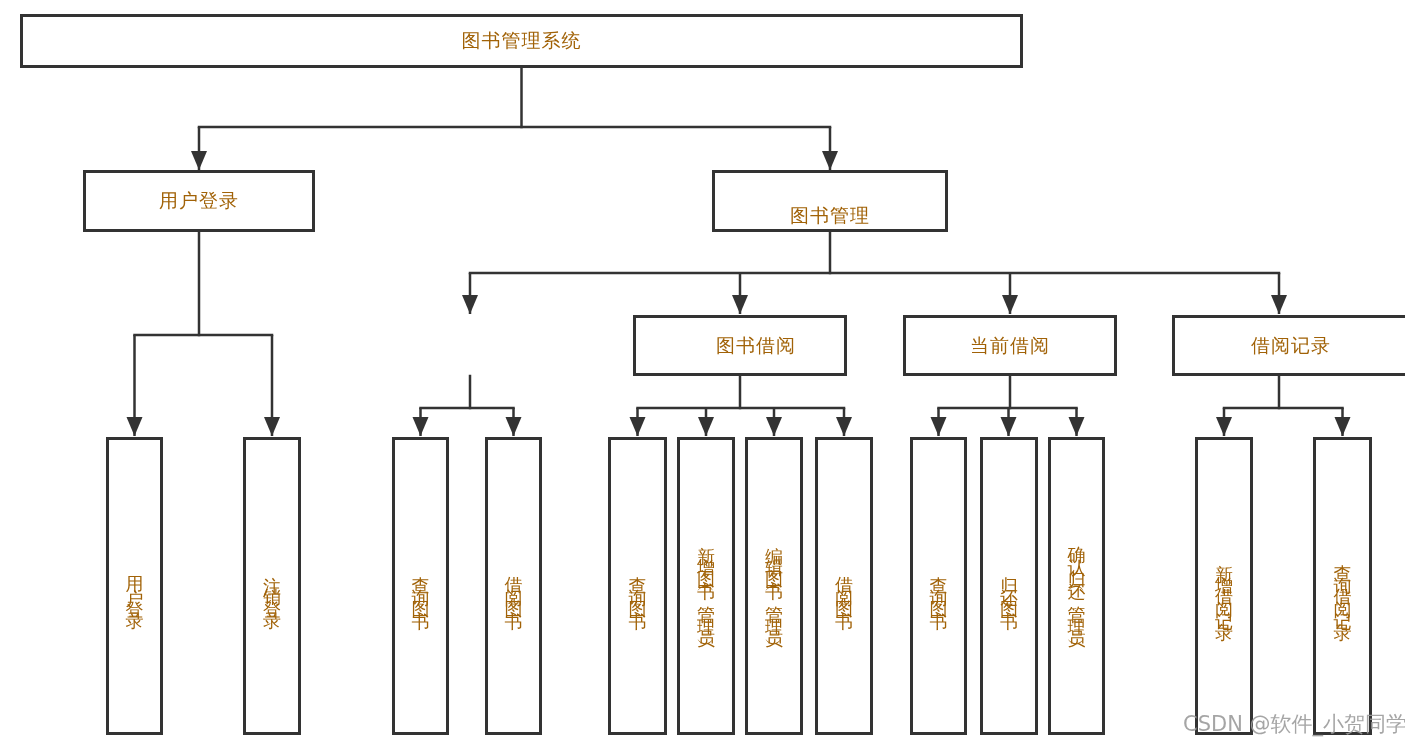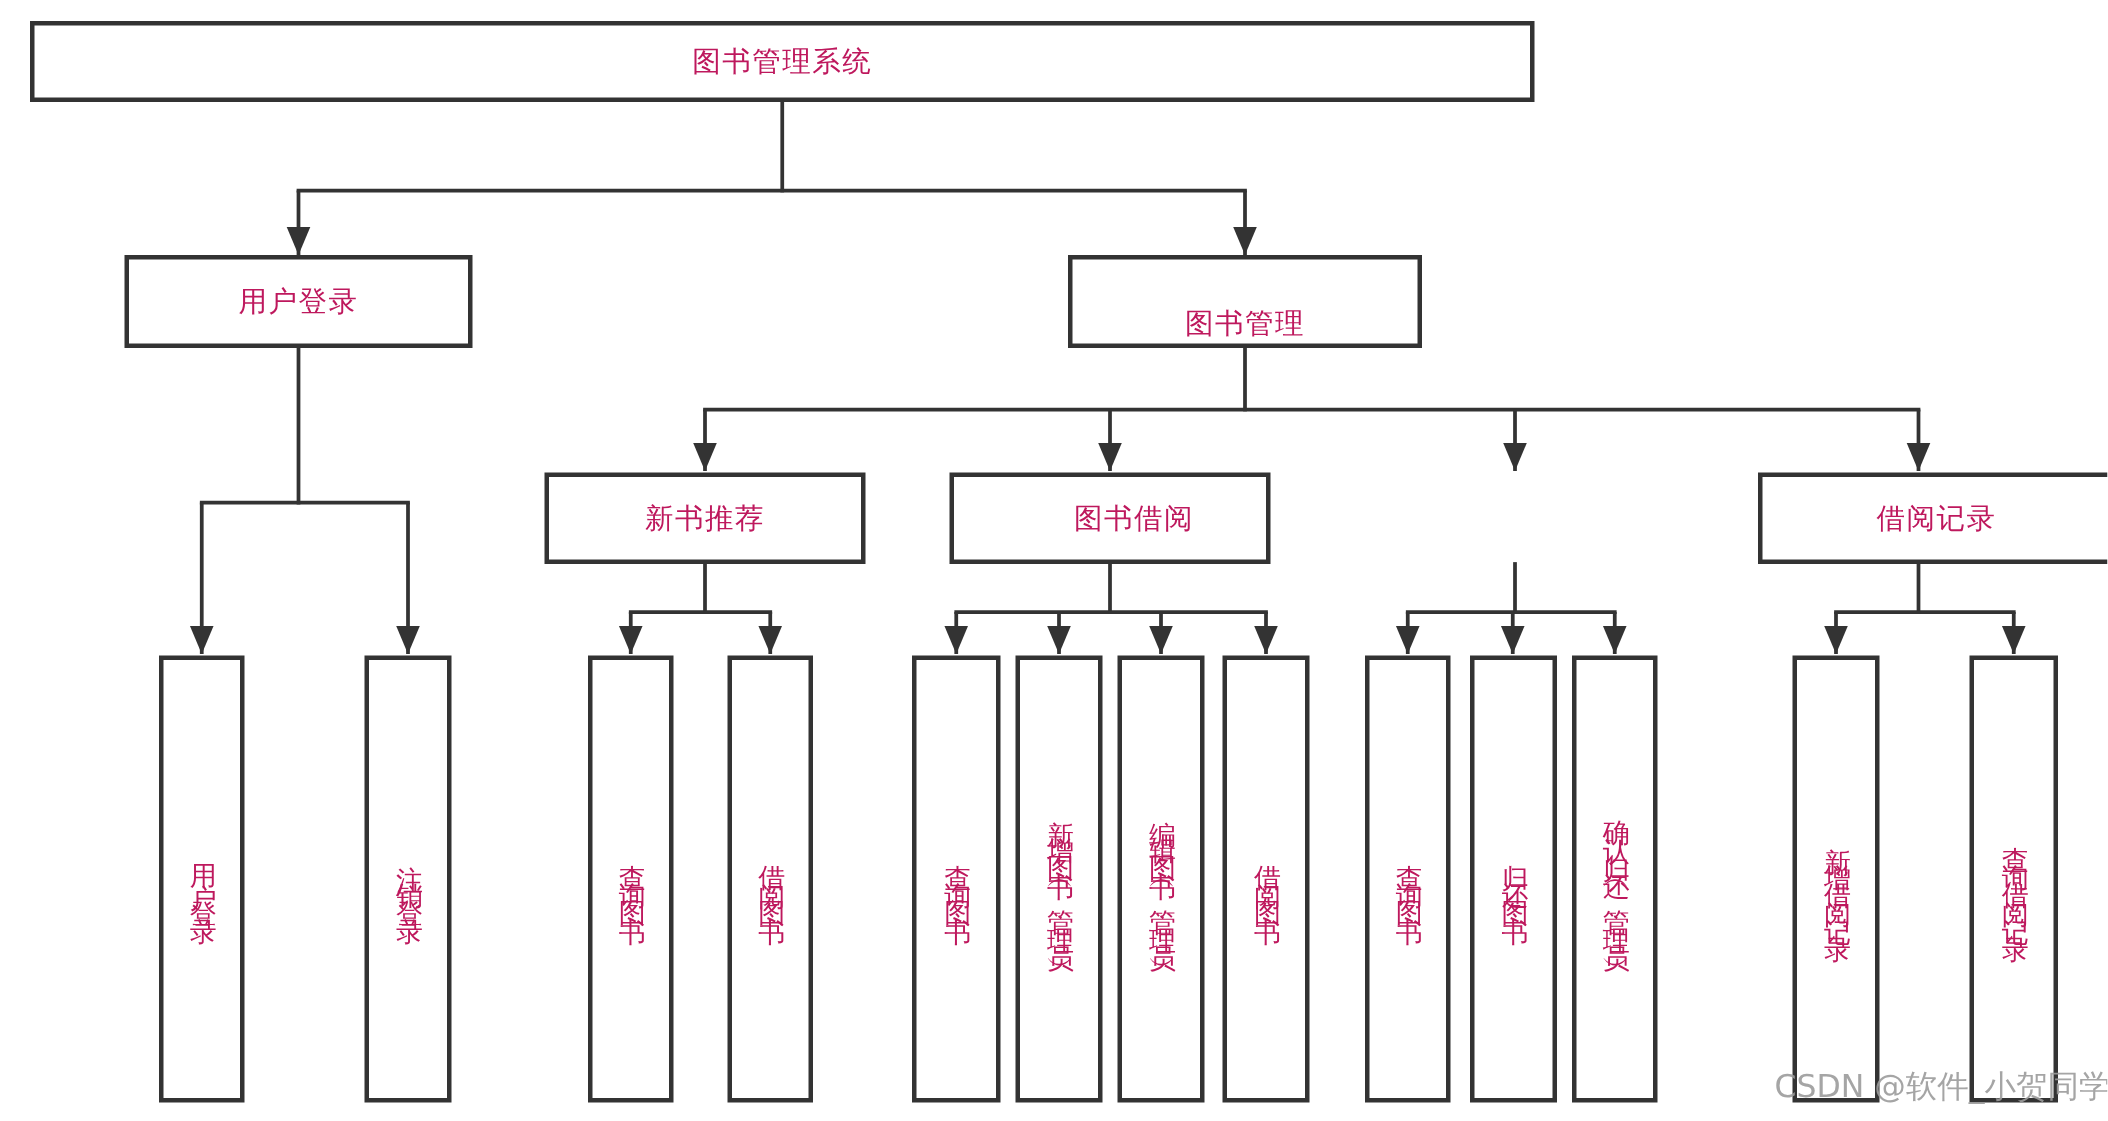--- a/index.html
+++ b/index.html
@@ -18,21 +18,21 @@
     pointer-events: none;
   }
   .box {
     position: absolute;
     box-sizing: border-box;
     background: #ffffff;
     border: 3px solid #333333;
     display: flex;
     align-items: center;
     justify-content: center;
-    color: #be185d;
+    color: #a16207;
   }
   .node { font-size: 19px; letter-spacing: 1px; }
   .leaf {
     writing-mode: vertical-rl;
     text-orientation: mixed;
     font-size: 18px;
     letter-spacing: 12px;
     line-height: 1;
   }
   .leaf span { display: block; }
@@ -104,25 +104,25 @@
     <span>图书管理系统</span>
   </div>
 
   <div class="box node" style="left:83px; top:170px; width:232px; height:62px;">
     <span>用户登录</span>
   </div>
   <div class="box node" style="left:712px; top:170px; width:236px; height:62px;align-items:flex-end;">
     <span>图书管理</span>
   </div>
 
-  <div class="box node" style="left:363px; top:315px; width:214px; height:61px;">
-    <span>新书推荐</span>
-  </div>
   <div class="box node" style="left:633px; top:315px; width:214px; height:61px;padding-left:32px;">
     <span>图书借阅</span>
+  </div>
+  <div class="box node" style="left:903px; top:315px; width:214px; height:61px;">
+    <span>当前借阅</span>
   </div>
   <div class="box node" style="left:1172px; top:315px; width:238px; height:61px;">
     <span>借阅记录</span>
   </div>
 
   <div class="box leaf" style="left:106px; top:437px; width:57px; height:298px;">
     <span>用户登录</span>
   </div>
   <div class="box leaf" style="left:243px; top:437px; width:58px; height:298px;">
     <span>注销登录</span>

